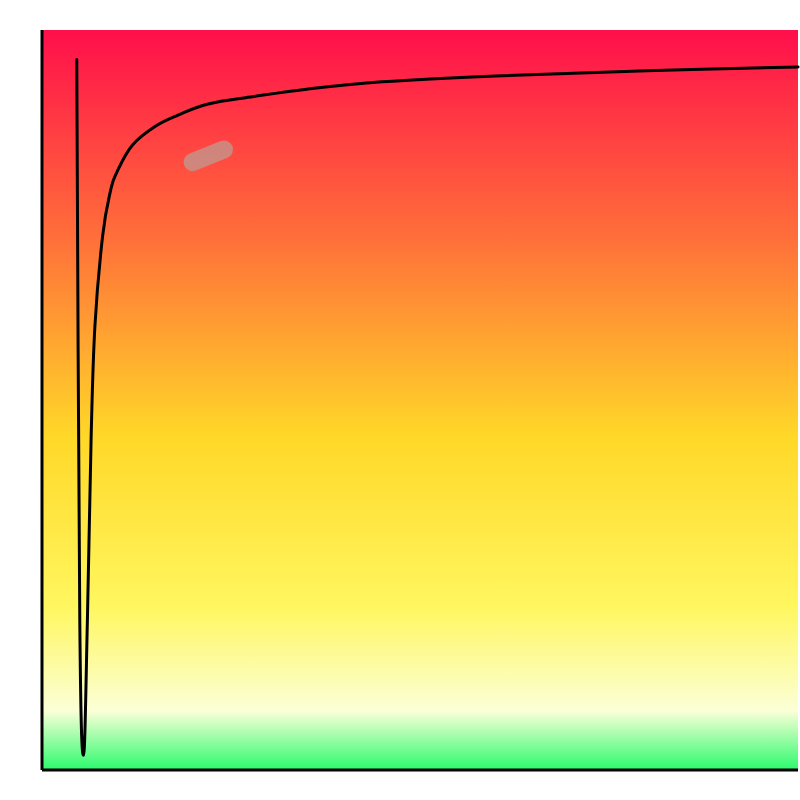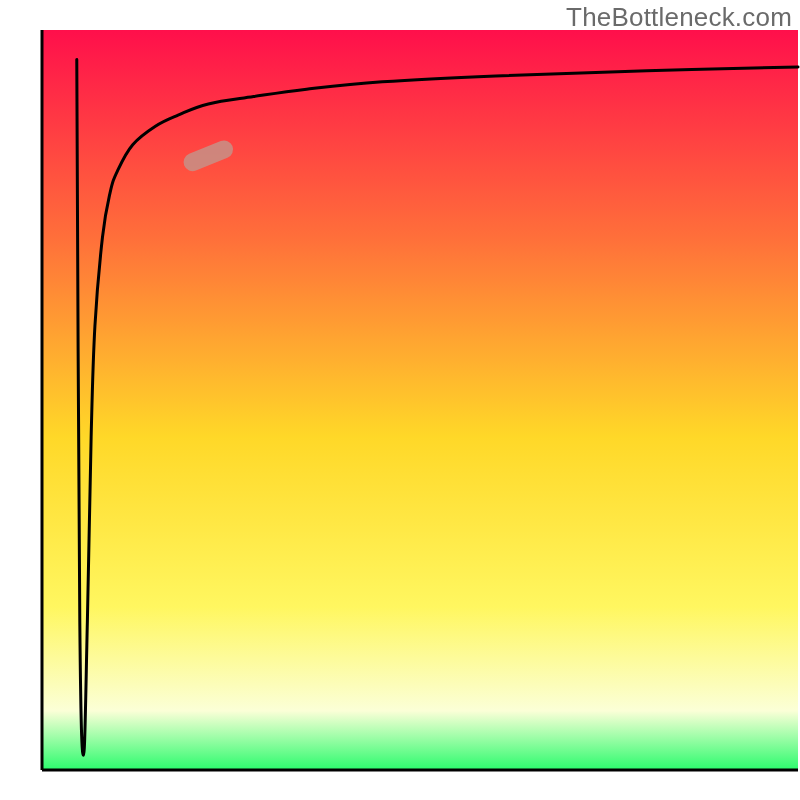--- a/index.html
+++ b/index.html
@@ -52,15 +52,14 @@
   <line id="axis-y" stroke="#000000" stroke-width="3" x1="42" y1="30" x2="42" y2="770"></line>
   <line id="axis-x" stroke="#000000" stroke-width="3" x1="42" y1="770" x2="798" y2="770"></line>
 
   <path id="curve" fill="none" stroke="#000000" stroke-width="3" stroke-linejoin="round" stroke-linecap="round" d="M 76.776 59.60000000000002 C 77.32032 160.832, 78.57528 496.79200000000003, 79.80000000000001 622 C 81.02472000000002 747.208, 82.2192 755.2, 83.58 755.2 C 84.9408 755.2, 85.9992 679.276, 87.36 622 C 88.7208 564.724, 89.7792 490.28, 91.14 437 C 92.5008 383.72, 92.8788 361.964, 94.92 326 C 96.9612 290.036, 99.75840000000001 261.17600000000004, 102.48 237.20000000000005 C 105.2016 213.22400000000005, 107.3184 204.78799999999998, 110.03999999999999 192.79999999999995 C 112.76159999999999 180.81199999999993, 113.5176 179.2579999999999, 117.60000000000001 170.5999999999999 C 121.68240000000002 161.94199999999992, 125.91600000000001 152.692, 132.72 144.70000000000005 C 139.524 136.70800000000008, 147.2352 131.52800000000005, 155.39999999999998 126.20000000000005 C 163.56479999999996 120.87200000000004, 168.5544 119.09600000000003, 178.07999999999998 115.10000000000002 C 187.60559999999998 111.10400000000001, 194.712 107.33, 208.32 104 C 221.928 100.67, 235.98960000000002 99.26400000000004, 253.68 96.60000000000002 C 271.3704 93.936, 283.46639999999996 91.86399999999995, 306.59999999999997 89.19999999999993 C 329.73359999999997 86.53599999999992, 348.18 84.19759999999994, 382.2 81.79999999999995 C 416.21999999999997 79.40239999999997, 447.972 77.87799999999999, 495.59999999999997 75.88 C 543.228 73.882, 592.368 72.29840000000004, 646.8000000000001 70.70000000000005 C 701.2320000000001 69.10160000000005, 770.784 67.66600000000001, 798 67"></path>
 
   <g id="marker" transform="translate(208.32, 155.80000000000007) rotate(-22)">
     <rect x="-26" y="-9" width="52" height="18" rx="9" ry="9" fill="#c79187" stroke="#a16e66" stroke-width="0" opacity="0.85"></rect>
   </g>
 </svg>
 
-<div class="attribution">TheBottleneck.com</div>
 
 </div>
 
 </body></html>

